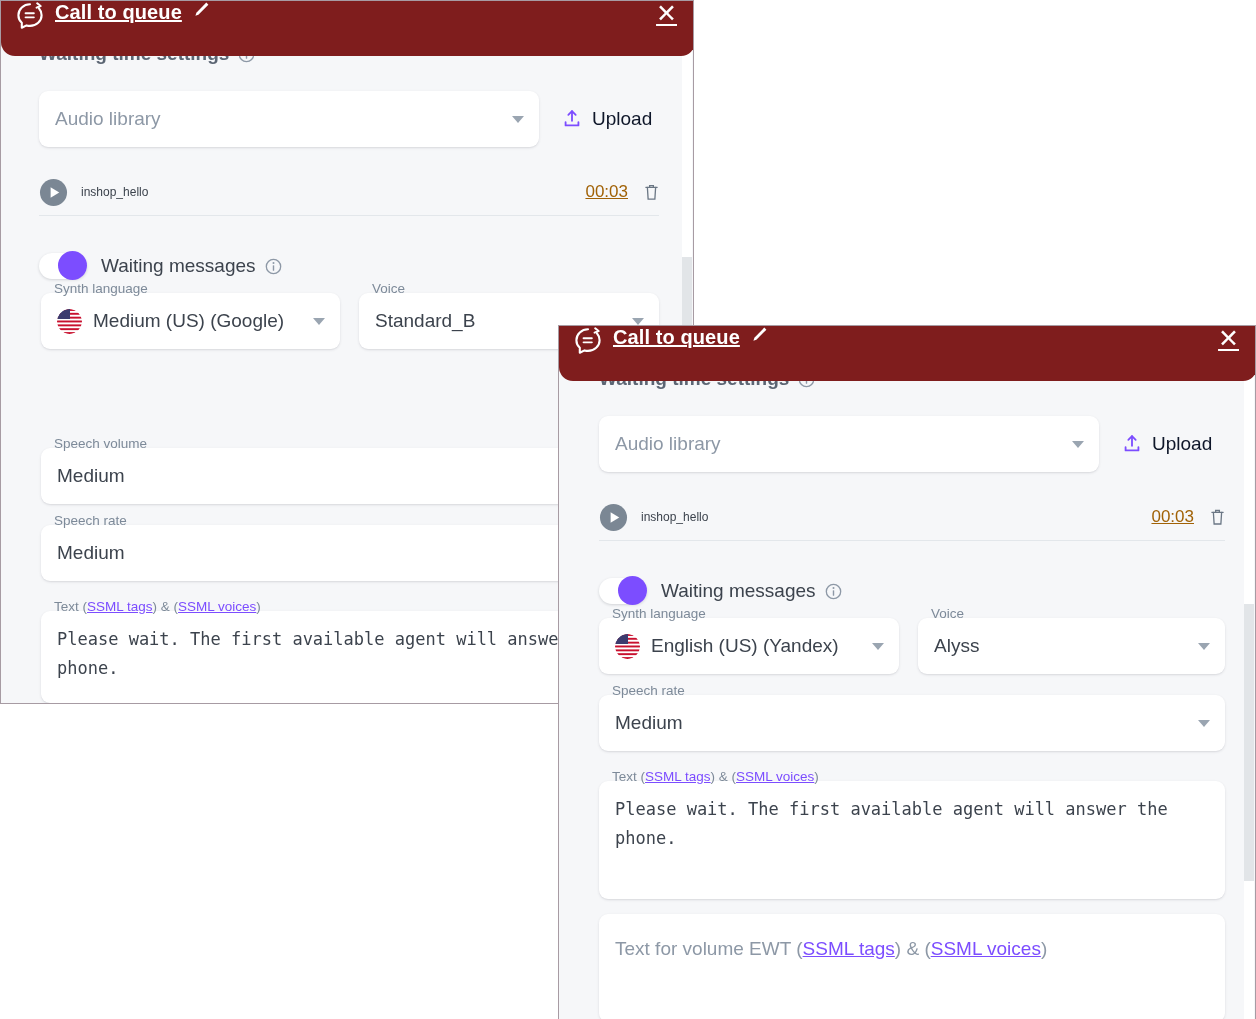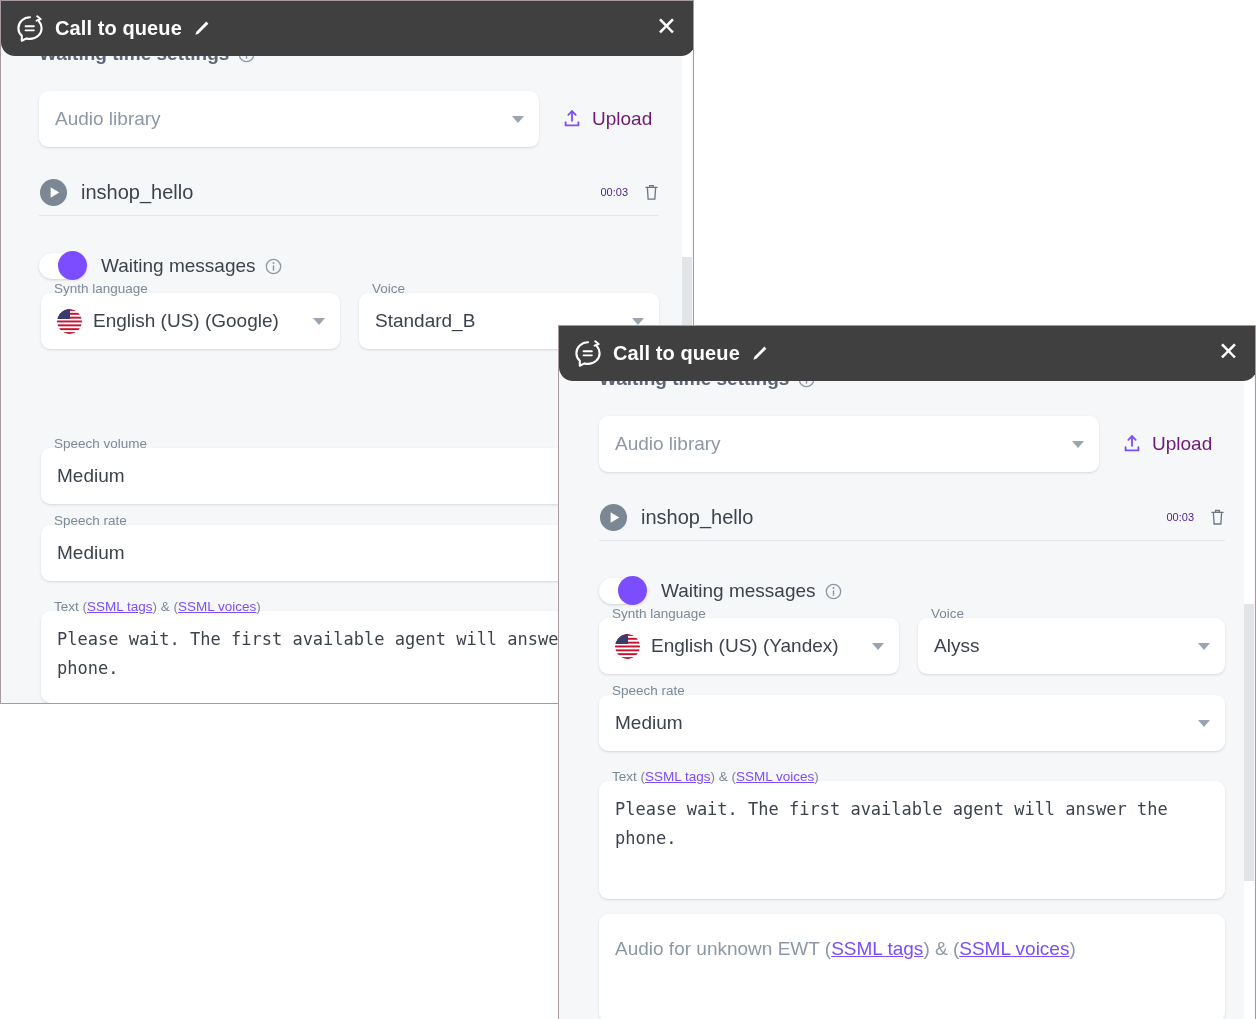--- a/index.html
+++ b/index.html
@@ -33,30 +33,30 @@
     background: #f6f7f9;
     overflow: hidden;
   }
 
   
   .titlebar {
     position: absolute;
     left: 0;
     top: 0;
     height: 55px;
-    background: #404040;
+    background: #7f1d1d;
     border-bottom-left-radius: 14px;
     border-bottom-right-radius: 14px;
     border-top-left-radius: 0;
     border-top-right-radius: 0;
     display: flex;
-    align-items: center;
     padding: 0 16px 0 14px;
     z-index: 40;
     color: #ffffff;
+    text-decoration: underline;
   }
 
   .tb-icon {
     width: 30px; height: 30px;
     flex: 0 0 30px;
     display: block;
     margin-right: 10px;
   }
 
   .tb-title {
@@ -159,49 +159,50 @@
     flex: 0 0 25px;
     margin-right: 11px;
     display: block;
   }
 
   
   .upload-btn {
     display: flex;
     align-items: center;
     gap: 9px;
-    color: #701a75;
+    color: #0f172a;
     font-size: 19px;
     cursor: pointer;
     white-space: nowrap;
   }
   .upload-ico { width: 22px; height: 22px; display: block; }
 
   
   .audio-row {
     display: flex;
     align-items: center;
     border-bottom: 1px solid #e3e7eb;
   }
   .play-btn {
     width: 29px; height: 29px;
     flex: 0 0 29px;
     display: block;
     margin-right: 13px;
     cursor: pointer;
   }
   .audio-name {
-    font-size: 20px;
+    font-size: 12px;
     color: #3c434d;
   }
   .audio-spacer { flex: 1 1 auto; }
   .audio-time {
-    font-size: 11px;
-    color: #4c1d95;
+    font-size: 17px;
+    color: #a16207;
     margin-right: 16px;
+    text-decoration: underline;
   }
   .trash-ico { width: 15px; height: 18px; display: block; cursor: pointer; }
 
   
   .toggle-row { display: flex; align-items: center; margin-top: 12px; }
   .toggle {
     position: relative;
     width: 48px; height: 26px;
     border-radius: 13px;
     background: #ffffff;
@@ -355,21 +356,21 @@
               <rect y="3.84" width="25" height="1.92" fill="#c8102e"></rect>
               <rect y="7.69" width="25" height="1.92" fill="#c8102e"></rect>
               <rect y="11.5" width="25" height="1.92" fill="#c8102e"></rect>
               <rect y="15.4" width="25" height="1.92" fill="#c8102e"></rect>
               <rect y="19.2" width="25" height="1.92" fill="#c8102e"></rect>
               <rect y="23.1" width="25" height="1.92" fill="#c8102e"></rect>
               <rect x="0" y="0" width="13" height="10" fill="#3c3b6e"></rect>
             </g>
           </svg>
         </span>
-        <span class="field-value">English (US) (Google)</span>
+        <span class="field-value">Medium (US) (Google)</span>
         <span class="caret"></span>
       </div>
 
       <div class="field" style="position:absolute; left:358px; top:292px; width:300px;">
         <span class="field-label">Voice</span>
         <span class="field-value">Standard_B</span>
         <span class="caret"></span>
       </div>
 
 
@@ -522,21 +523,21 @@
 
       <div class="textbox" style="position:absolute; left:40px; top:455px; width:626px; height:118px;">
         <span class="textbox-label">
           <span>Text (</span><a class="ssml" href="#">SSML tags</a><span>) &amp; (</span><a class="ssml" href="#">SSML voices</a><span>)</span>
         </span>
         <div class="ta-text">Please wait. The first available agent will answer the phone.</div>
       </div>
 
       <div class="textbox" style="position:absolute; left:40px; top:588px; width:626px; height:108px; padding-top:22px;">
         <div class="ta-placeholder">
-          <span>Audio for unknown EWT (</span><a class="ssml" href="#">SSML tags</a><span>) &amp; (</span><a class="ssml" href="#">SSML voices</a><span>)</span>
+          <span>Text for volume EWT (</span><a class="ssml" href="#">SSML tags</a><span>) &amp; (</span><a class="ssml" href="#">SSML voices</a><span>)</span>
         </div>
       </div>
 
     </div>
 
     <div class="sb-track" style="right:1px; top:0px; height:693px;"></div>
     <div class="sb-thumb" style="position:absolute; right:1px; top:278px; height:277px;"></div>
 
     <div class="titlebar" style="width:698px;">
       <span class="tb-icon">

